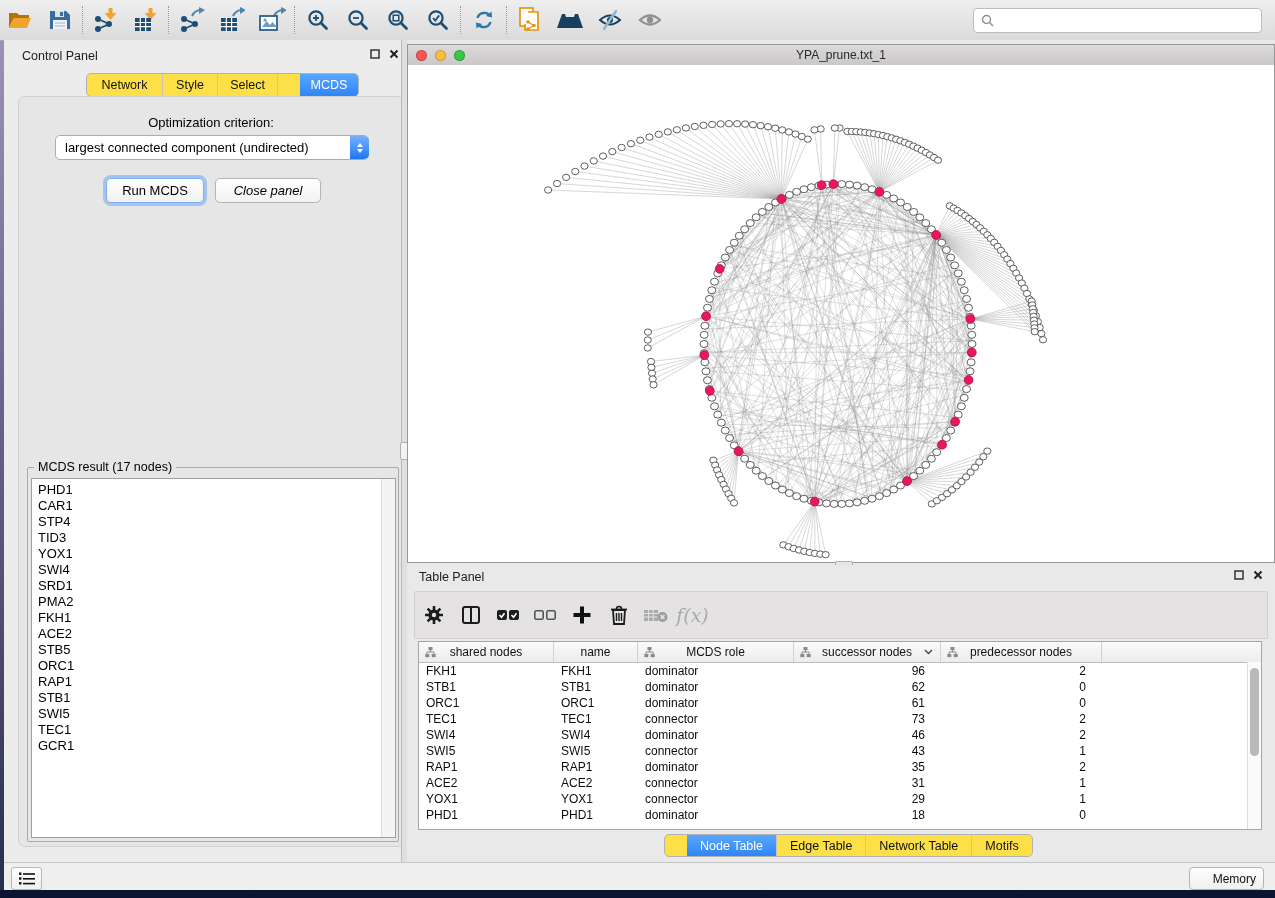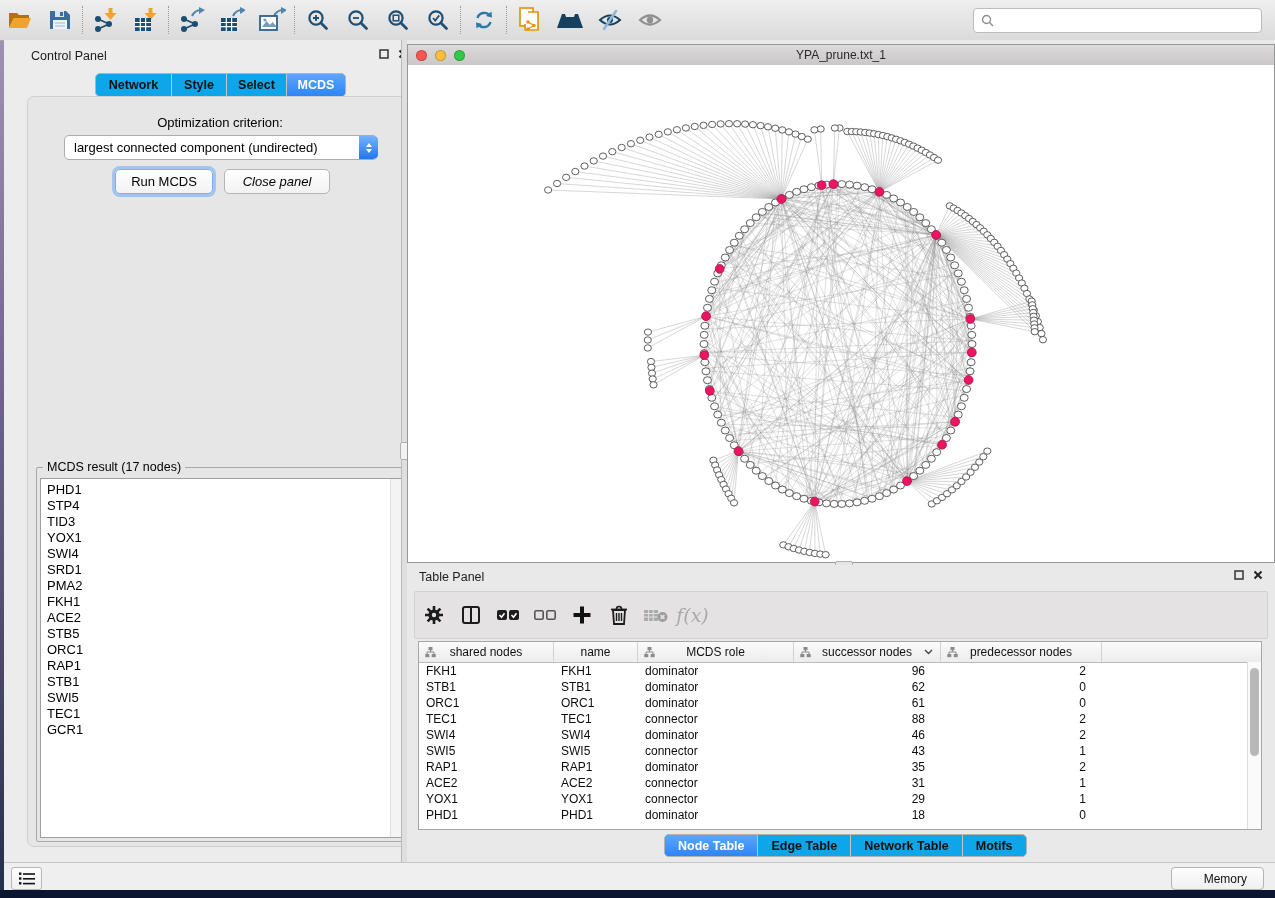--- a/index.html
+++ b/index.html
@@ -19,44 +19,44 @@
   .tsep{width:1px;height:28px;border-left:1px dotted #9a9a9a;margin:0 2px;flex:0 0 auto;}
   #search-wrap{position:absolute;right:13px;top:8px;width:287px;height:23px;background:#fff;
                border:1px solid #bdbcbc;border-radius:4px;display:flex;align-items:center;}
   #search-wrap svg{margin-left:7px;}
   #search-input{border:none;outline:none;flex:1;height:18px;font-size:12px;background:transparent;padding:0 6px 0 4px;}
 
   
   #app-body{left:4px;top:40px;width:1271px;height:850px;background:#ececec;}
 
   
-  #control-panel{left:17px;top:0;width:397px;height:822px;background:#ececec;}
+  #control-panel{left:8px;top:0;width:397px;height:822px;background:#ececec;}
   #cp-title{left:10px;top:9px;font-size:12.5px;color:#1c1c1c;}
   .win-icons{top:9px;display:flex;gap:9px;align-items:center;}
   #cp-winicons{right:10px;}
-  .segbar{display:flex;background:#0ea5e9;border:1px solid #b2b2b2;border-radius:5px;overflow:hidden;height:22px;font-weight:bold;}
+  .segbar{display:flex;background:#fde047;border:1px solid #b2b2b2;border-radius:5px;overflow:hidden;height:22px;}
   .seg{font-size:12.5px;color:#111;display:flex;align-items:center;justify-content:center;
        border-right:1px solid #c4c4c4;}
   .seg:last-child{border-right:none;}
-  .seg.sel{background:linear-gradient(180deg,#5aa7fc,#2e85f6);color:#fff;}
+  .seg.sel{background:linear-gradient(180deg,#5aa7fc,#2e85f6);color:#fff;margin-left:22px;}
   #cp-tabs{left:74px;top:33px;}
   #cp-box{left:6px;top:56px;width:384px;height:749px;background:#e6e6e6;
           border:1px solid #cfcfcf;border-radius:7px;}
   #opt-label{left:0;top:18px;width:100%;text-align:center;font-size:13px;color:#000;}
   #opt-select{left:36px;top:38px;width:312px;height:23px;background:#fff;border:1px solid #acacac;
               border-radius:5px;display:flex;align-items:center;cursor:default;}
   #opt-select .val{flex:1;font-size:13px;padding-left:9px;color:#000;white-space:nowrap;overflow:hidden;}
   #opt-stepper{width:19px;height:23px;margin-right:-1px;border-radius:0 5px 5px 0;
                background:linear-gradient(180deg,#73b3fd,#2076f2);display:flex;flex-direction:column;
                align-items:center;justify-content:center;gap:2px;}
   .tri-up{width:0;height:0;border-left:3.5px solid transparent;border-right:3.5px solid transparent;border-bottom:4px solid #fff;}
   .tri-dn{width:0;height:0;border-left:3.5px solid transparent;border-right:3.5px solid transparent;border-top:4px solid #fff;}
   .mac-btn{height:23px;background:linear-gradient(180deg,#ffffff,#f2f2f2);border:1px solid #b5b5b5;
            border-radius:5px;font-size:13px;color:#000;display:flex;align-items:center;justify-content:center;
-           font-family:"Liberation Sans",sans-serif;}
+           font-family:"Liberation Sans",sans-serif;margin-top:9px;}
   #run-btn{left:87px;top:72px;width:96px;box-shadow:0 0 0 3px rgba(106,168,245,.55);border-color:#7aaef0;}
   #close-btn{left:196px;top:72px;width:104px;font-style:italic;}
   #mcds-field{left:8px;top:370px;width:370px;height:373px;border:1px solid #a9a9a9;border-radius:2px;}
   #mcds-legend{left:6px;top:-8px;background:#e6e6e6;padding:0 4px;font-size:12.5px;color:#000;}
   #mcds-listwrap{left:3px;top:10px;width:363px;height:358px;background:#fff;border:1px solid #9f9f9f;overflow:hidden;}
   #mcds-scroll{position:absolute;right:0;top:0;width:13px;height:100%;background:#f4f4f4;border-left:1px solid #e0e0e0;}
   .mcds-item{font-size:13px;color:#000;line-height:16px;padding-left:6px;}
   .mcds-item:first-child{padding-top:3px;}
 
   
@@ -97,21 +97,21 @@
   .tcell.num{text-align:right;padding-right:16px;padding-left:0;}
   #tbl-scroll{position:absolute;right:0;top:20px;width:13px;bottom:0;background:#fafafa;border-left:1px solid #dcdcdc;}
   #tbl-thumb{position:absolute;left:2px;top:6px;width:9px;height:88px;background:#b8b8b8;border-radius:5px;}
   #tbl-tabs{left:257px;top:269px;height:21px;}
   #tbl-tabs .seg{padding:0 13px;}
 
   
   #status-bar{left:0;top:822px;width:1271px;height:28px;background:#efefef;border-top:1px solid #c6c6c6;box-sizing:border-box;}
   #panels-btn{left:7px;top:4px;width:29px;height:21px;background:linear-gradient(180deg,#fdfdfd,#f1f1f1);
               border:1px solid #b7b7b7;border-radius:3px;display:flex;align-items:center;justify-content:center;}
-  #memory-btn{right:11px;top:4px;height:21px;padding:0 16px;background:linear-gradient(180deg,#fdfdfd,#f0f0f0);
+  #memory-btn{right:11px;top:4px;height:21px;padding:0 7px;background:linear-gradient(180deg,#fdfdfd,#f0f0f0);
               border:1px solid #b4b4b4;border-radius:4px;display:flex;align-items:center;gap:6px;font-size:12px;color:#111;}
   #memory-dot{width:10px;height:10px;border-radius:50%;}
 </style>
 </head>
 <body>
 
 <div id="screen">
   <div class="abs" id="wall-left"></div>
 
   <div class="abs" id="toolbar">
@@ -284,20 +284,21 @@
         </div>
         <div class="abs" id="opt-label">Optimization criterion:</div>
         <div class="abs mac-btn" id="run-btn">Run MCDS</div>
         <div class="abs mac-btn" id="close-btn">Close panel</div>
 
         <div class="abs" id="mcds-field">
           <div class="abs" id="mcds-legend">MCDS result (17 nodes)</div>
           <div class="abs" id="mcds-listwrap">
             <div id="mcds-list">
                 <div class="mcds-item">PHD1</div>
+                <div class="mcds-item">CAR1</div>
                 <div class="mcds-item">STP4</div>
                 <div class="mcds-item">TID3</div>
                 <div class="mcds-item">YOX1</div>
                 <div class="mcds-item">SWI4</div>
                 <div class="mcds-item">SRD1</div>
                 <div class="mcds-item">PMA2</div>
                 <div class="mcds-item">FKH1</div>
                 <div class="mcds-item">ACE2</div>
                 <div class="mcds-item">STB5</div>
                 <div class="mcds-item">ORC1</div>
@@ -1250,21 +1251,21 @@
                 <span class="tcell">ORC1</span>
                 <span class="tcell">dominator</span>
                 <span class="tcell num">61</span>
                 <span class="tcell num">0</span>
                 <span class="tcell"></span>
               </div>
               <div class="trow">
                 <span class="tcell">TEC1</span>
                 <span class="tcell">TEC1</span>
                 <span class="tcell">connector</span>
-                <span class="tcell num">88</span>
+                <span class="tcell num">73</span>
                 <span class="tcell num">2</span>
                 <span class="tcell"></span>
               </div>
               <div class="trow">
                 <span class="tcell">SWI4</span>
                 <span class="tcell">SWI4</span>
                 <span class="tcell">dominator</span>
                 <span class="tcell num">46</span>
                 <span class="tcell num">2</span>
                 <span class="tcell"></span>

